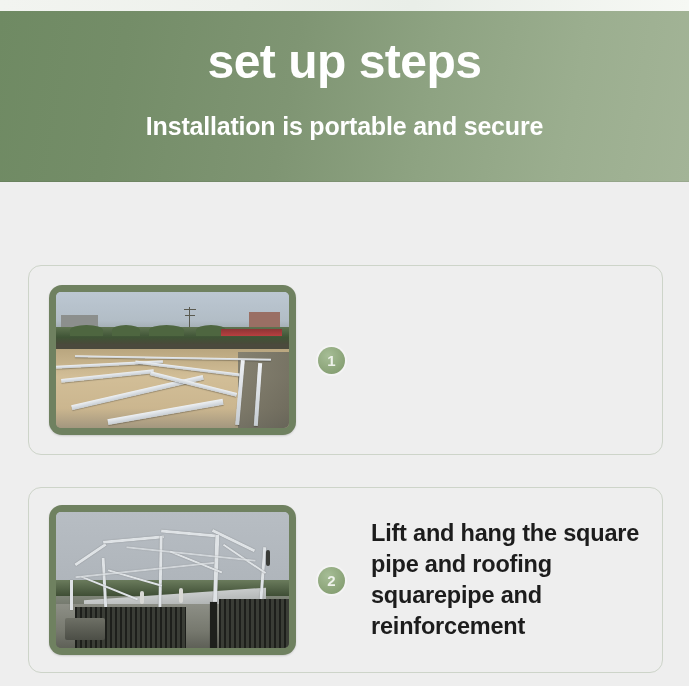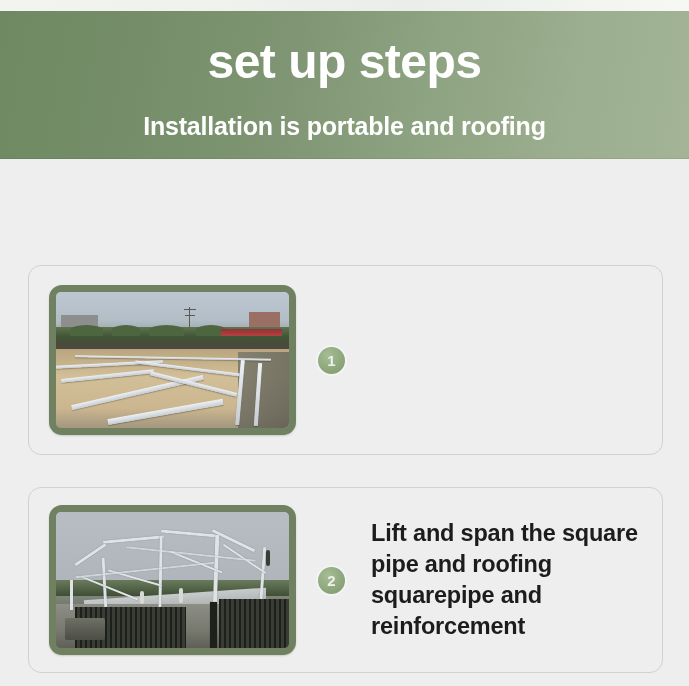--- a/index.html
+++ b/index.html
@@ -22,21 +22,21 @@
     left: 0; top: 0;
     width: 689px; height: 11px;
     background: linear-gradient(to right, #f2f4f0 0%, #eef1ec 35%, #e9eee8 60%, #f6f8f4 100%);
   }
 
   
   .header {
     position: absolute;
     left: 0; top: 11px;
     width: 689px;
-    height: 148px;
+    height: 171px;
     background: linear-gradient(100deg, #6f8a63 0%, #748d68 18%, #7f9573 42%, #8ea382 62%, #9bae8f 82%, #a3b497 100%);
     text-align: center;
     overflow: hidden;
   }
   .header::after {
     content: "";
     position: absolute;
     left: 0; right: 0; bottom: 0;
     height: 1px;
     background: rgba(0,0,0,0.06);
@@ -240,21 +240,21 @@
 
   .card-2 .step-text { font-size: 23.5px; line-height: 1.31; }
 </style>
 </head>
 <body>
 
 <div class="top-strip"></div>
 
 <div class="header">
   <div class="header-title">set up steps</div>
-  <div class="header-subtitle">Installation is portable and roofing</div>
+  <div class="header-subtitle">Installation is portable and secure</div>
 </div>
 
 <div class="content">
 
   <div class="card card-1">
 
     <div class="photo-frame">
       <div class="photo photo-1">
         <div class="p1-sky"></div>
         <div class="p1-building" style="left:2%;"></div>
@@ -317,20 +317,20 @@
 
         <div class="p2-fence" style="left:8%;width:48%;"></div>
         <div class="p2-fence" style="left:70%;width:30%;height:36%;"></div>
         <div class="tube" style="left:66%;bottom:0;width:7px;height:34%;background:#1e201c;"></div>
         <div class="p2-box"></div>
       </div>
     </div>
 
     <div class="step-body">
       <div class="badge">2</div>
-      <div class="step-text">Lift and span the square
+      <div class="step-text">Lift and hang the square
 pipe and roofing
 squarepipe and
 reinforcement</div>
     </div>
   </div>
 
 </div>
 
 </body></html>

